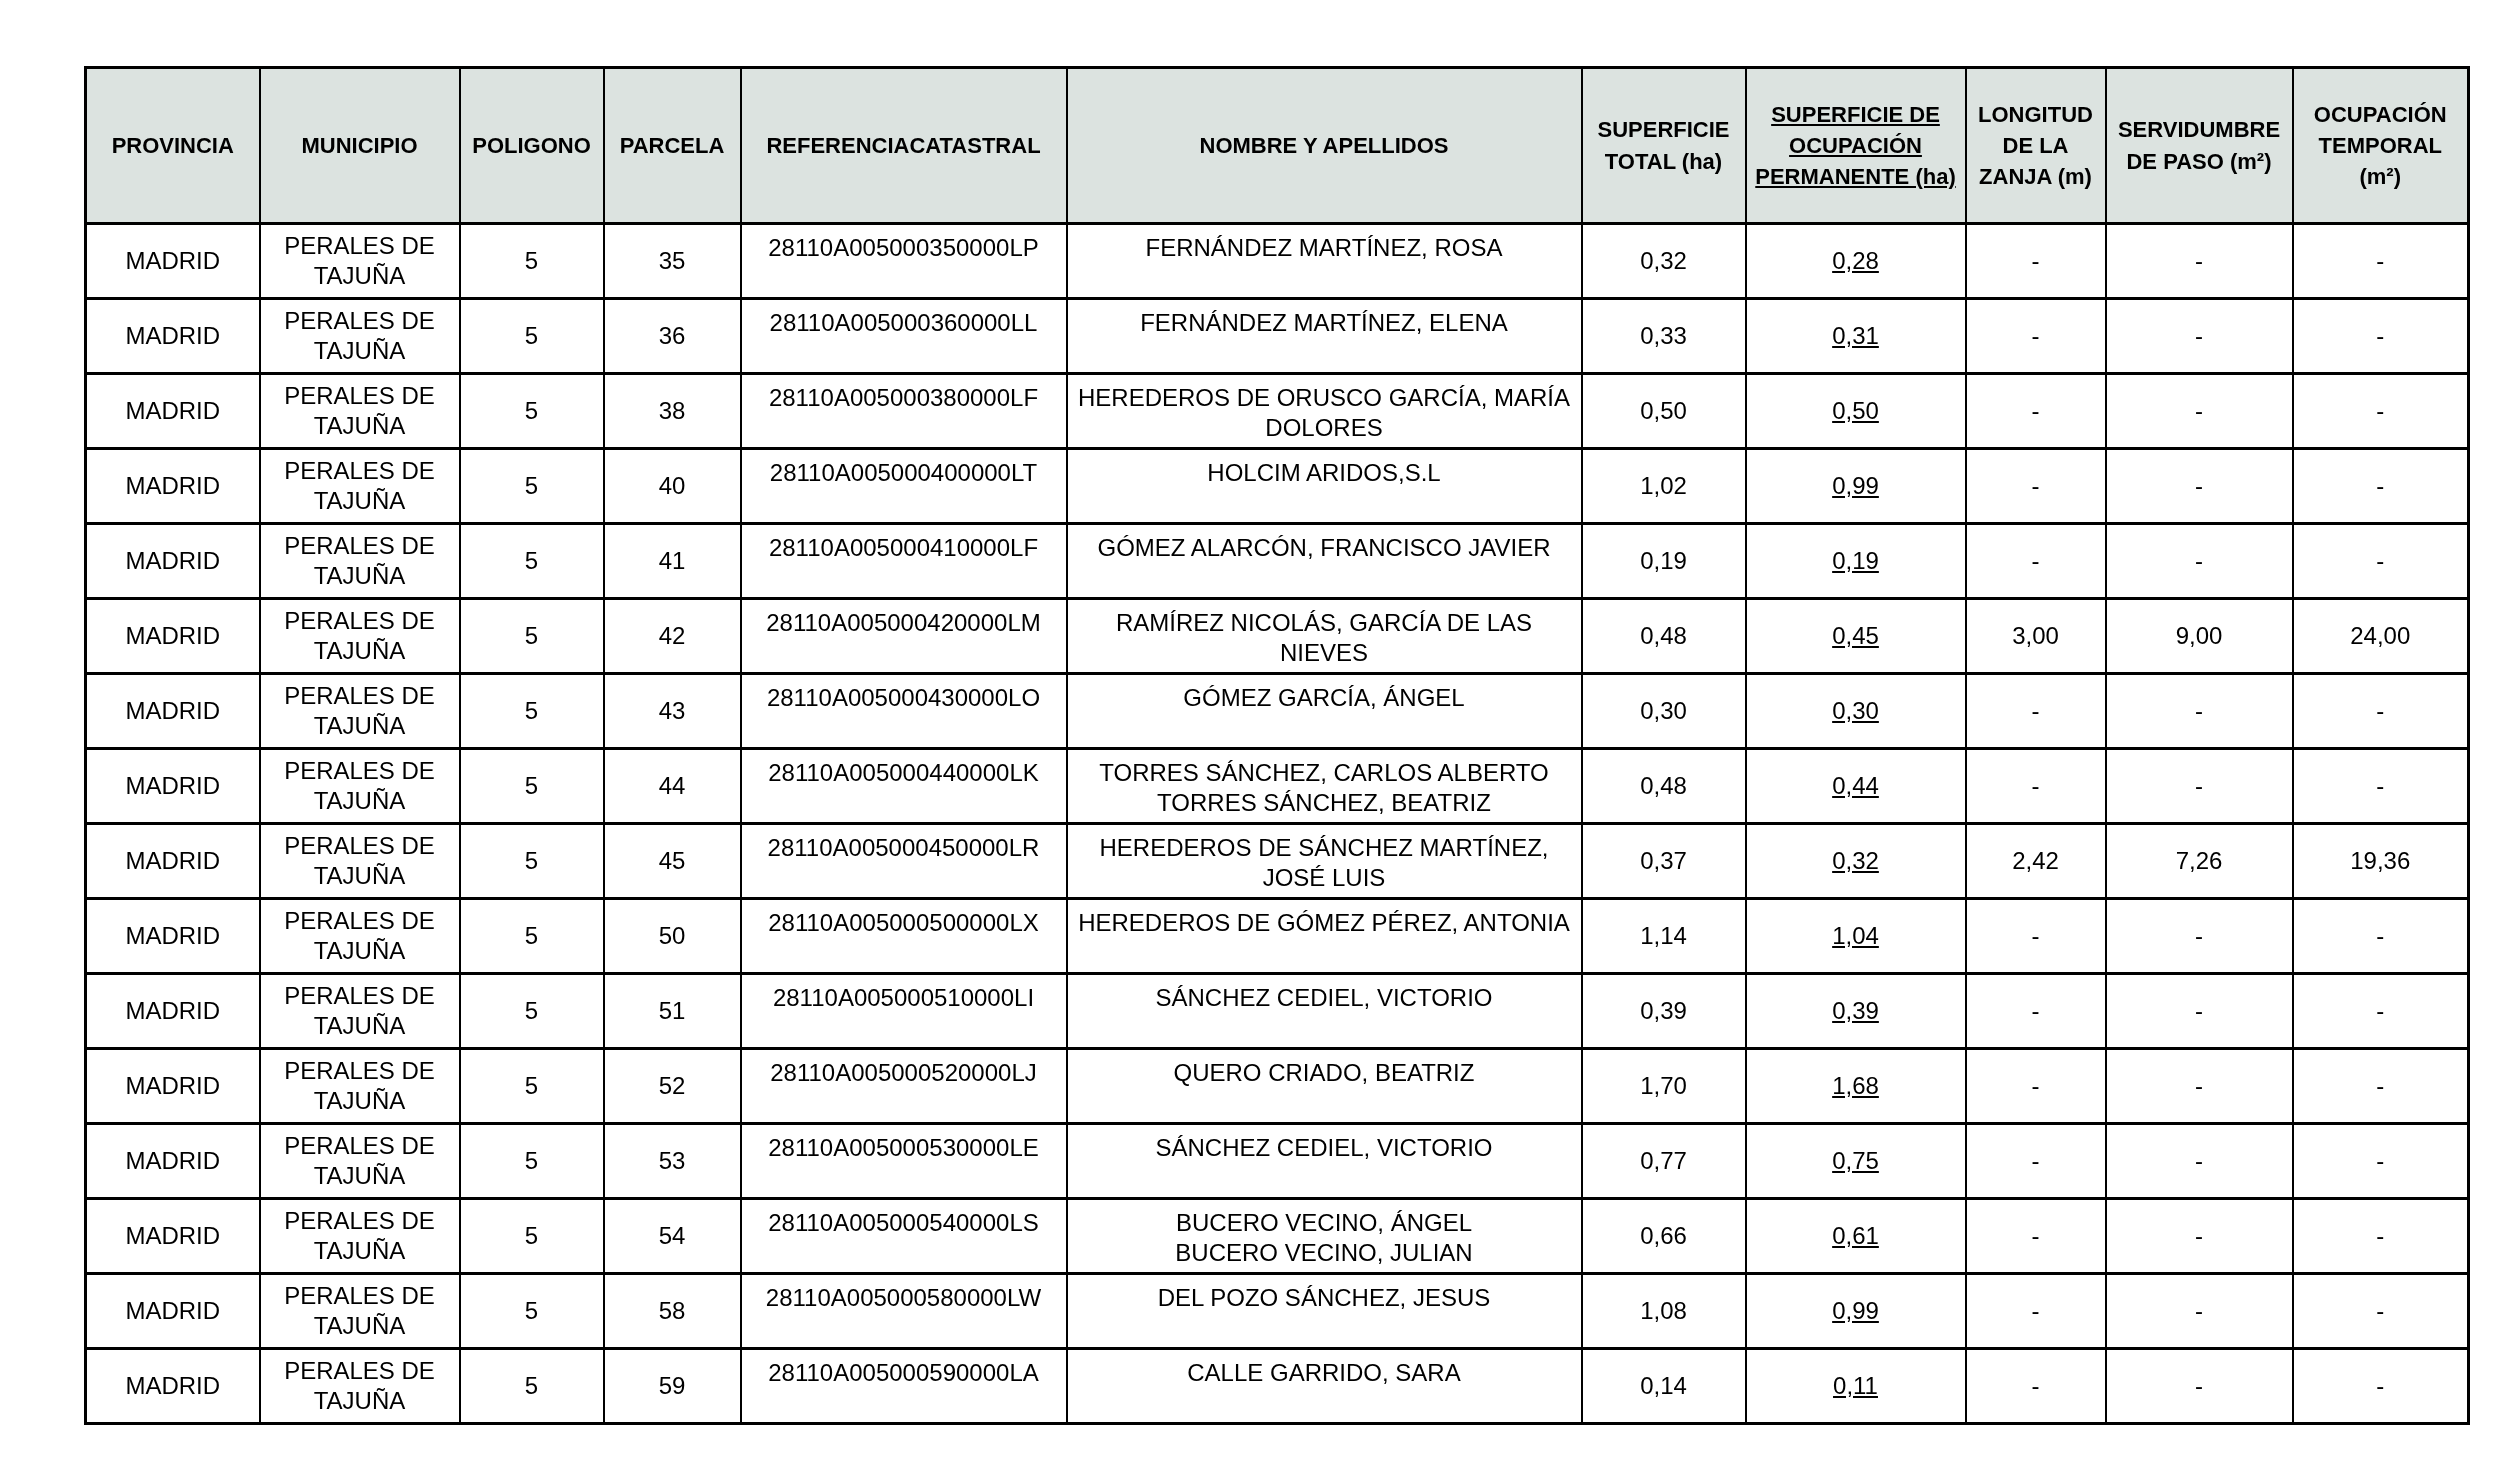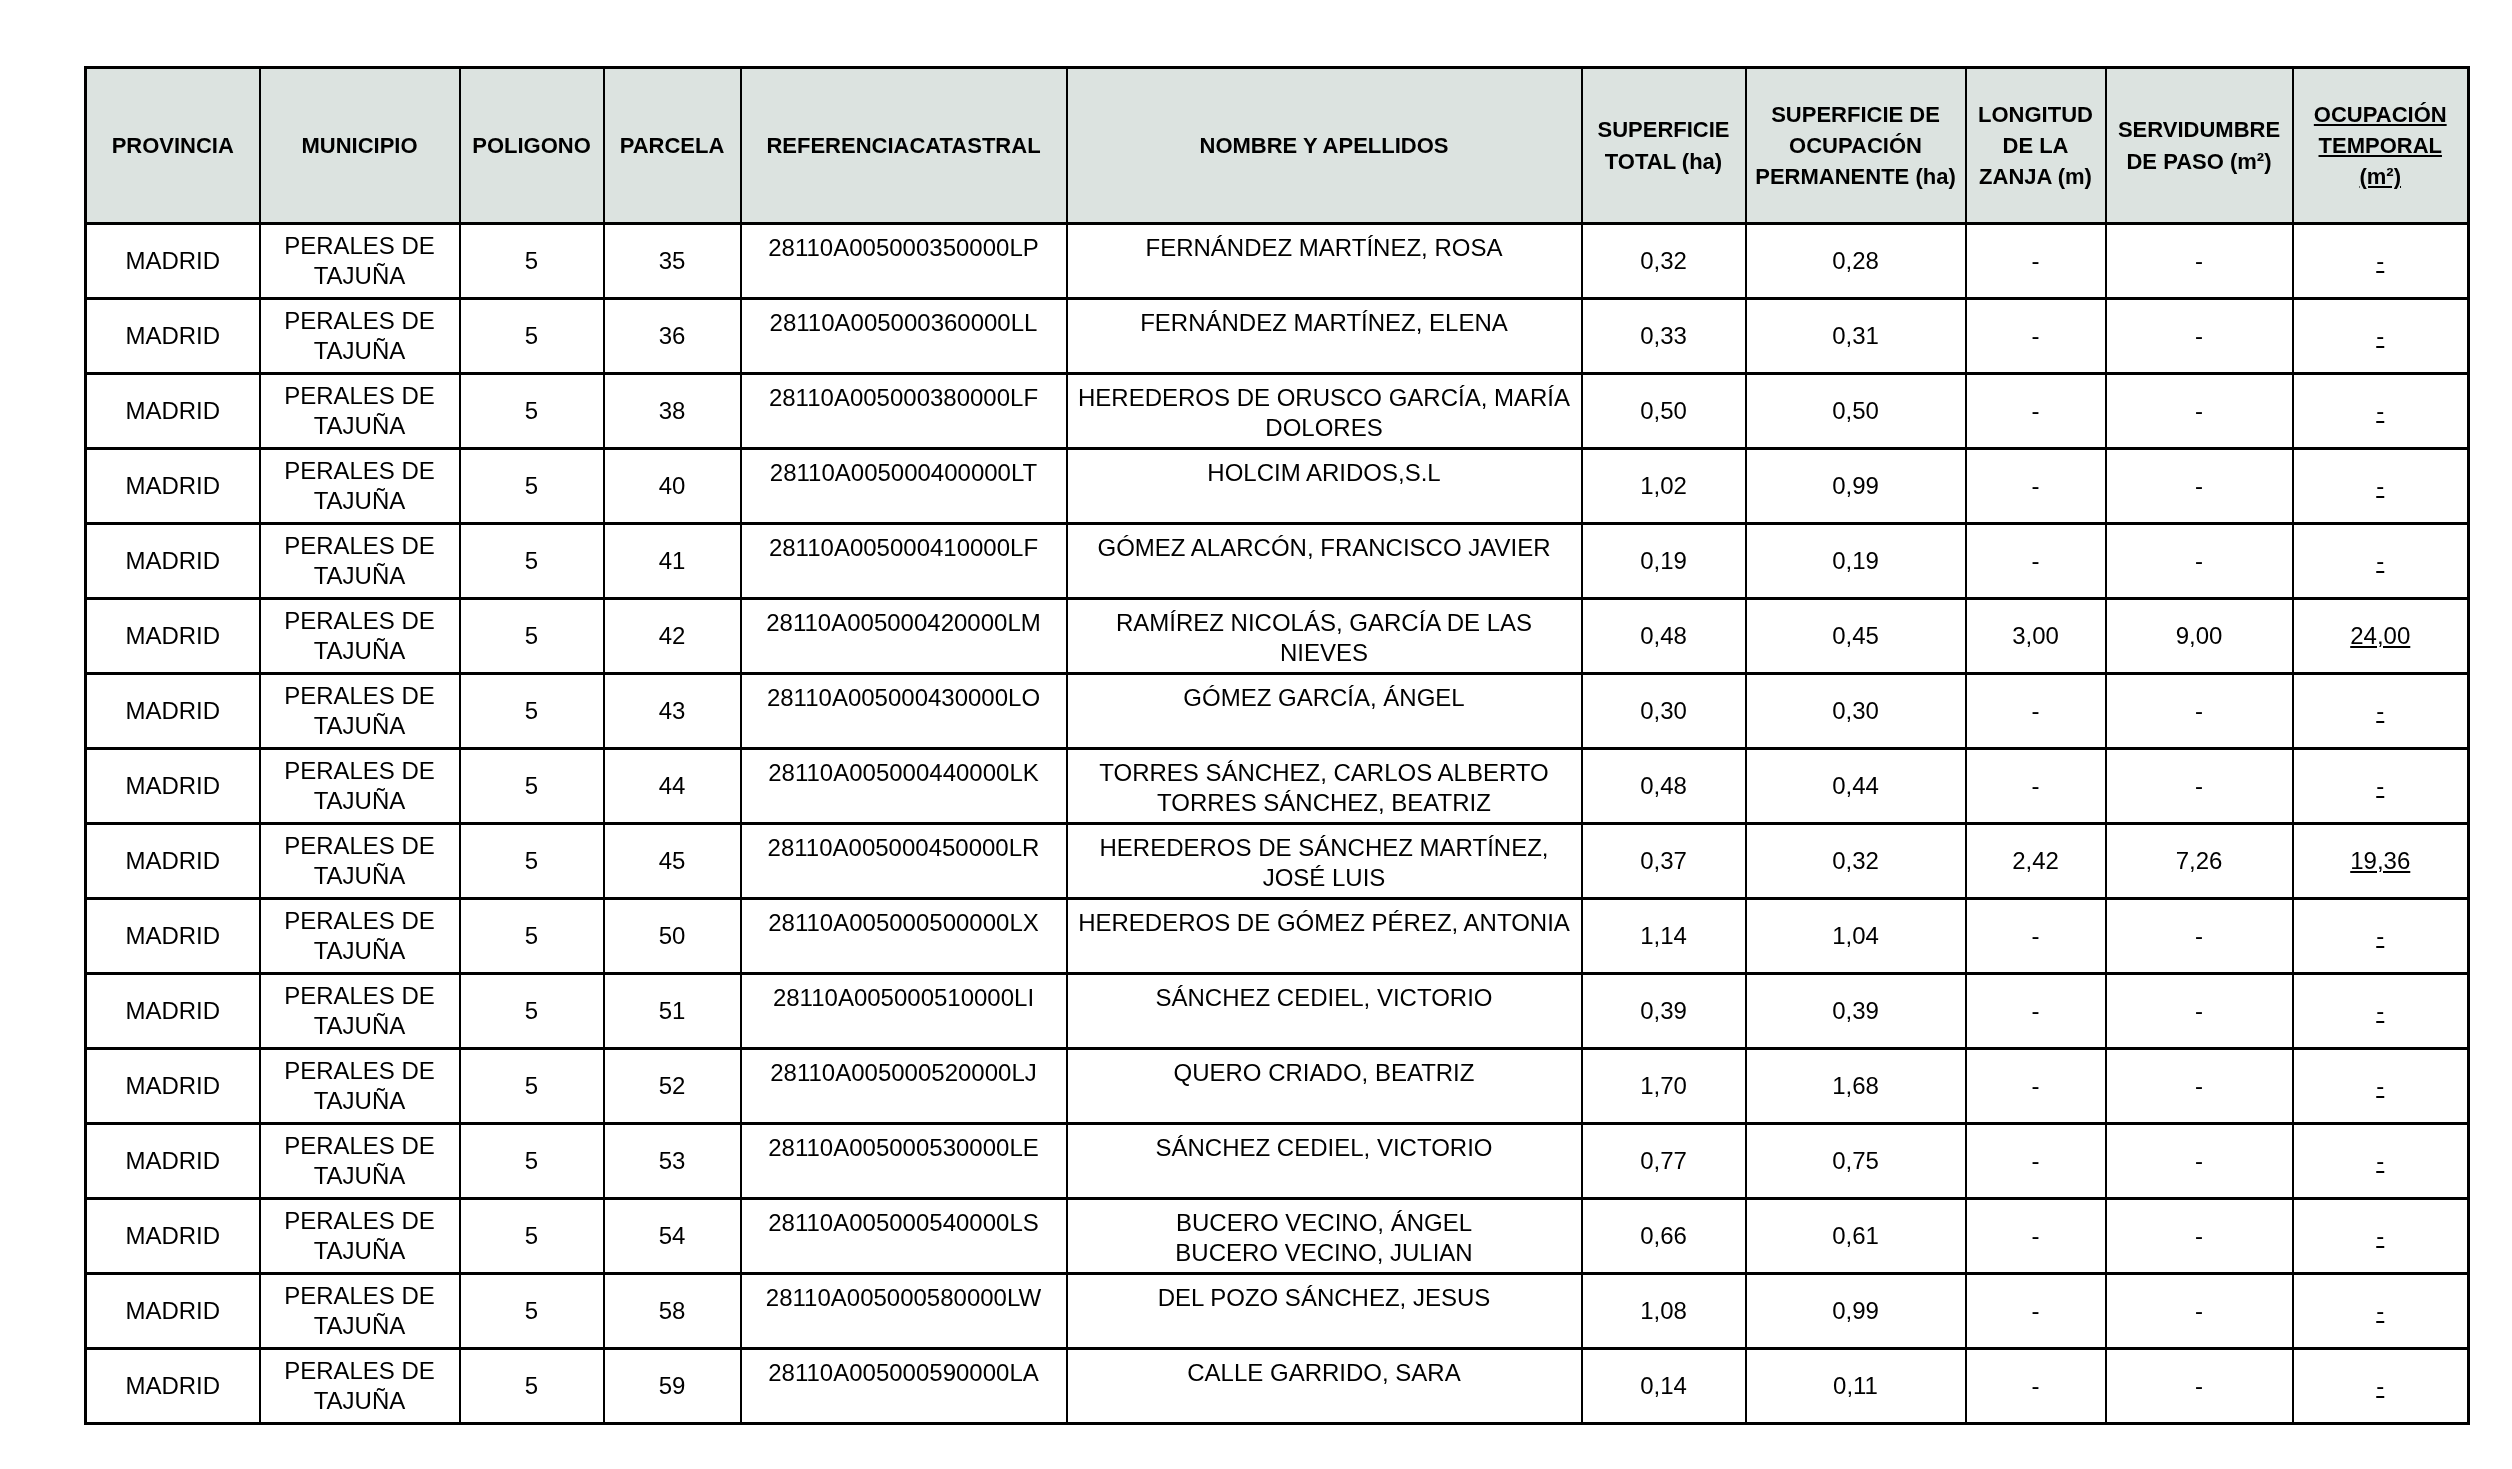--- a/index.html
+++ b/index.html
@@ -55,24 +55,24 @@
     padding-top: 8px;
   }
   
   .col-provincia     { width: 174px; text-align: center; }
   .col-municipio     { width: 200px; }
   .col-poligono      { width: 144px; margin-left: 10px; }
   .col-parcela       { width: 137px; }
   .col-referencia    { width: 326px; }
   .col-nombre        { width: 515px; }
   .col-sup_total     { width: 164px; margin-left: 8px; }
-  .col-sup_ocup      { width: 220px; }
+  .col-sup_ocup      { width: 220px; text-decoration: underline; }
   .col-longitud      { width: 140px; }
   .col-servidumbre   { width: 187px; }
-  .col-ocup_temporal { width: 176px; text-decoration: underline; }
+  .col-ocup_temporal { width: 176px; }
 </style>
 </head>
 <body>
 
 <div class="page">
   <table class="cadastral">
     <thead>
       <tr>
           <th class="col-provincia">PROVINCIA</th>
           <th class="col-municipio">MUNICIPIO</th>

